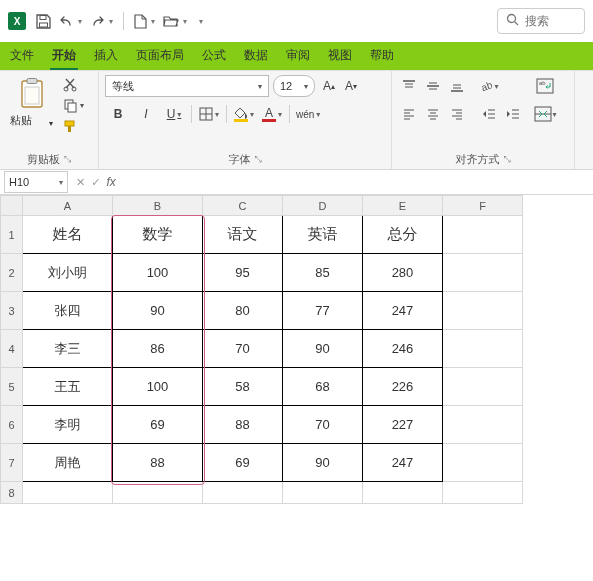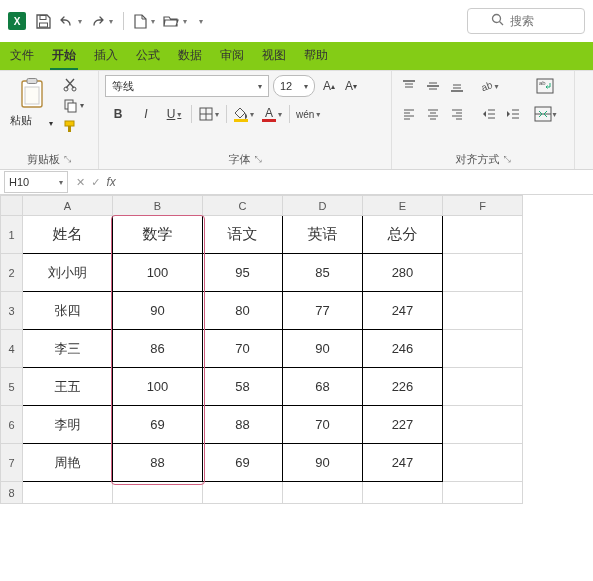--- a/index.html
+++ b/index.html
@@ -49,21 +49,21 @@
     margin-left: 6px;
     font-size: 12px;
     color: #555;
   }
   .searchbox {
     margin-left: auto;
     display: flex; align-items: center;
     border: 1px solid #ccc;
     border-radius: 4px;
     height: 24px;
-    padding: 0 23px;
+    padding: 0 8px;
     gap: 6px;
     color: #777;
     min-width: 70px;
   }
   .search-icon { font-size: 13px; }
 
   
   .tabs {
     display: flex;
     gap: 14px;
@@ -262,20 +262,21 @@
         </svg>
     </span>
     <span>搜索</span>
   </div>
 </div>
 
 <div class="tabs">
   <span class="tab">文件</span>
   <span class="tab active">开始</span>
   <span class="tab">插入</span>
+  <span class="tab">页面布局</span>
   <span class="tab">公式</span>
   <span class="tab">数据</span>
   <span class="tab">审阅</span>
   <span class="tab">视图</span>
   <span class="tab">帮助</span>
 </div>
 
 <div class="ribbon">
 
   <div class="group" style="width:86px;">

